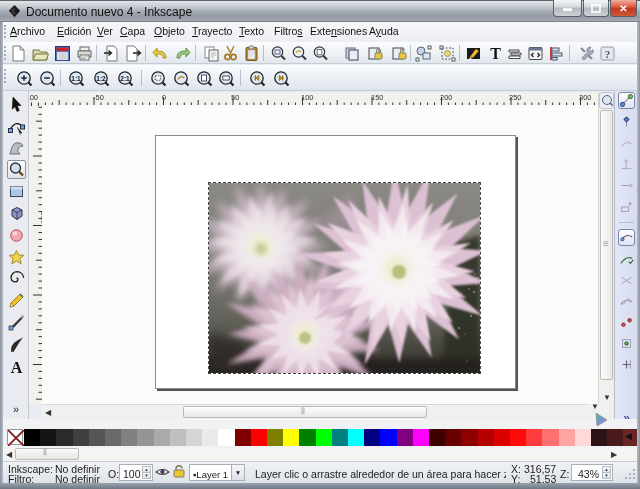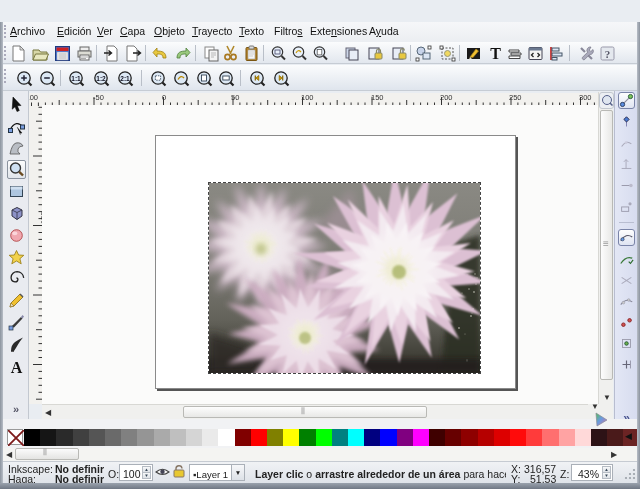--- a/index.html
+++ b/index.html
@@ -65,29 +65,49 @@
 .sw { position:absolute; top:10px; width:17px; height:17px; }
 #swnone { position:absolute; left:4px; top:10px; width:16px; height:16px; background:#fff; border:1px solid #999; }
 #swnone svg { position:absolute; left:0; top:0; }
 #palleft { position:absolute; left:622px; top:12px; font-size:9px; color:#111; }
 #palsb { position:absolute; left:3px; top:448px; width:634px; height:13px; background:#f4f4f2; }
 #palsb #pthumb { position:absolute; left:12px; top:0px; width:64px; height:12px; background:linear-gradient(#fbfbfb,#e4e4e2); border:1px solid #b9b9b5; border-radius:2px; }
 #pthumb:after { content:"⦀"; position:absolute; top:-2px; left:50%; margin-left:-4px; color:#999; font-size:9px; }
 
 #status { position:absolute; left:3px; top:461px; width:634px; height:22px; background:linear-gradient(#f0f2f5,#dfe3e9); border-top:1px solid #c6cbd2; font-size:10.5px; color:#222; }
 #status .lab { position:absolute; color:#222; }
-#status b { font-weight:bold; }
+#status b { font-weight:normal; }
 .spin { position:absolute; background:#fff; border:1px solid #aab0b8; height:17px; }
 .spin .ar { position:absolute; right:1px; width:9px; height:7px; background:linear-gradient(#f8f9fa,#dde1e6); border:1px solid #b6bcc4; font-size:4.5px; line-height:6px; text-align:center; color:#345; }
 #bottombord { position:absolute; left:0; top:483px; width:640px; height:6px; background:linear-gradient(#9aa2ad,#6f7784); }
 
 #lbord,#rbord { position:absolute; top:22px; width:3px; height:461px; background:linear-gradient(90deg,#8b939e,#b7bdc6); }
 #lbord { left:0; } #rbord { left:637px; background:linear-gradient(90deg,#b7bdc6,#8b939e); }
 </style></head><body>
 <div id="win">
+  <div id="titlebar">
+    <span id="ticon"><svg width="15" height="15" viewBox="0 0 16 16">
+          <path d="M8,1 L14,7.2 L8,14 L2,7.2 Z" fill="#1a1a1a"></path>
+          <path d="M5,6.5 l2.5,-2.5 l1.5,1.5 l-2,2.2 l2.5,2 l-2,2 l-2.5,-2.5" fill="#3a3a3a"></path>
+        </svg></span>
+    <span id="ttext">Documento nuevo 4 - Inkscape</span>
+    <div class="wbtn" id="bmin">
+        <span style="font-size:9px;color:#fff">▬</span>
+      </div>
+    <div class="wbtn" id="bmax">
+        <span>
+          <svg width="10" height="9">
+            <rect x="1" y="1" width="8" height="7" fill="none" stroke="#fff" stroke-width="1.6"></rect>
+          </svg>
+        </span>
+      </div>
+    <div class="wbtn" id="bclose">
+        <span>✕</span>
+      </div>
+  </div>
   <div id="menubar">
       <span class="grip"></span>
       <span class="mi" style="left:10px"><u>A</u>rchivo</span>
       <span class="mi" style="left:57px"><u>E</u>dición</span>
       <span class="mi" style="left:97px"><u>V</u>er</span>
       <span class="mi" style="left:120px"><u>C</u>apa</span>
       <span class="mi" style="left:154px"><u>O</u>bjeto</span>
       <span class="mi" style="left:192px"><u>T</u>rayecto</span>
       <span class="mi" style="left:239px"><u>T</u>exto</span>
       <span class="mi" style="left:274px">Filtro<u>s</u></span>
@@ -824,21 +844,21 @@
     <span id="palleft">◀</span>
   </div>
   <div id="palsb">
       <span class="sarrow" style="left:3px;top:2px">◀</span>
       <div id="pthumb"></div>
       <span class="sarrow" style="left:608px;top:2px">▶</span>
     </div>
   <div id="status">
     <span class="lab" style="left:5px;top:1px">Inkscape:</span>
       <span class="lab" style="left:52px;top:1px"><b>No definir</b></span>
-    <span class="lab" style="left:5px;top:11px">Haga:</span>
+    <span class="lab" style="left:5px;top:11px">Filtro:</span>
       <span class="lab" style="left:52px;top:11px"><b>No definir</b></span>
     <span class="lab" style="left:105px;top:6px">O:</span>
     <span class="spin" style="left:116px;top:2px;width:34px">
         <span style="position:absolute;left:3px;top:3px">100</span>
         <span class="ar" style="top:1px">▲</span>
         <span class="ar" style="bottom:1px">▼</span>
       </span>
     <span class="lab" style="left:152px;top:4px"><svg width="15" height="11">
           <path d="M1,6 Q7.5,0.5 14,6 Q7.5,11 1,6z" fill="#f8f8f8" stroke="#444" stroke-width="1.1"></path>
           <circle cx="7.5" cy="5.8" r="2.2" fill="#445"></circle>

